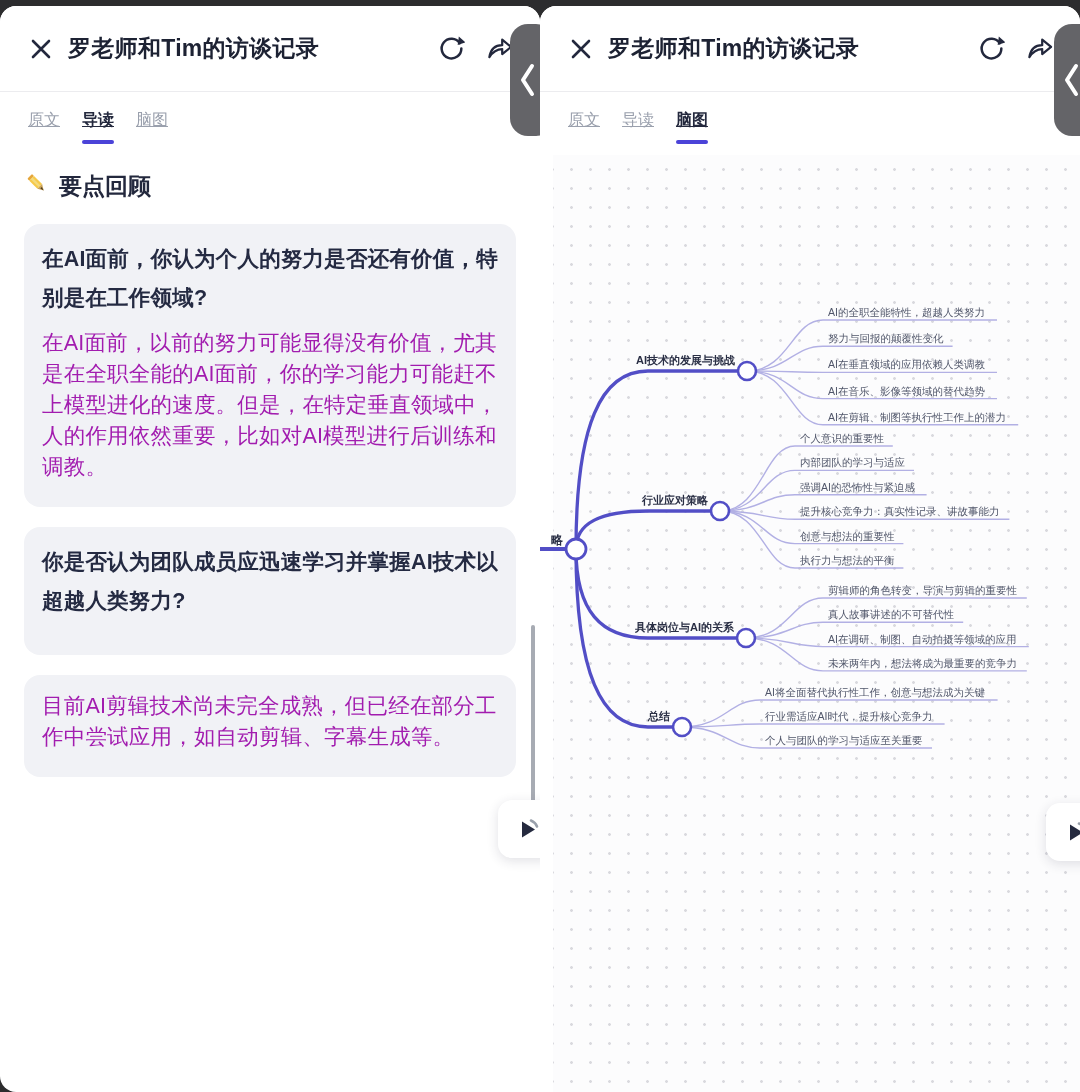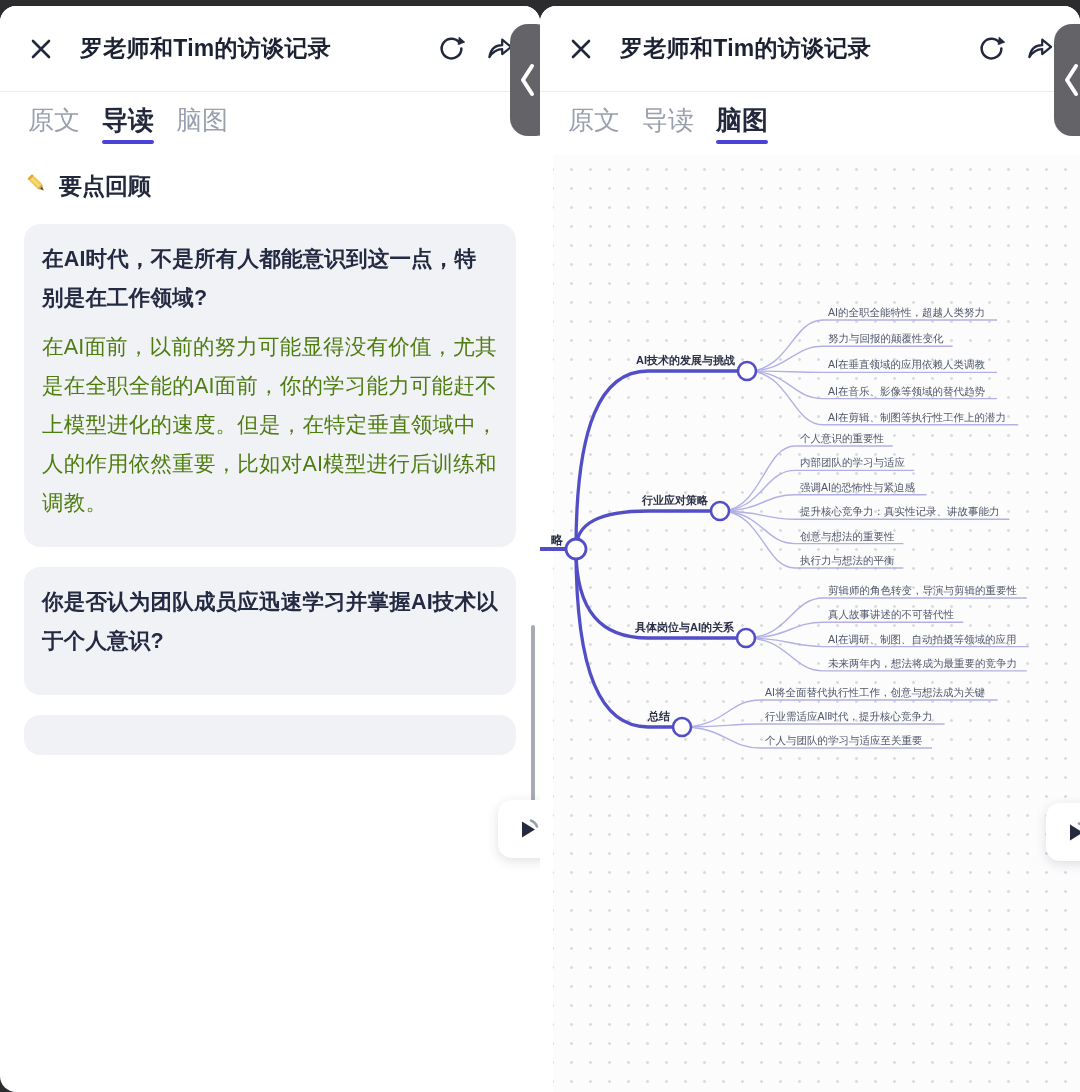--- a/index.html
+++ b/index.html
@@ -13,35 +13,35 @@
     position:absolute;top:6px;width:540px;height:1086px;background:#ffffff;
     border-radius:16px 16px 0 0;overflow:hidden;
   }
   #panel-left{left:0;border-bottom-left-radius:16px;}
   #panel-right{left:540px;}
   
   .hdr{
     position:absolute;top:0;left:0;right:0;height:86px;background:#fff;
     border-bottom:1px solid #ececef;display:flex;align-items:center;padding:0 26px;box-sizing:border-box;
   }
-  .hdr .title{font-size:23px;font-weight:600;color:#1d2233;margin-left:24px;flex:1;letter-spacing:.3px;}
+  .hdr .title{font-size:23px;font-weight:600;color:#1d2233;margin-left:12px;flex:1;letter-spacing:.3px;}
   .hdr .icon-btn{width:30px;height:30px;display:flex;align-items:center;justify-content:center;margin-left:18px;}
   
   .tabs{position:absolute;top:86px;left:0;right:0;height:63px;display:flex;align-items:flex-start;
     padding:14px 28px 0;box-sizing:border-box;gap:22px;background:transparent;}
-  .tab{font-size:26px;color:#9aa0ad;line-height:28px;cursor:pointer;}
+  .tab{font-size:16px;color:#9aa0ad;line-height:28px;cursor:pointer;text-decoration:underline;}
   .tab.active{color:#23283d;font-weight:700;}
   .tab.active::after{content:"";display:block;height:4px;margin-top:6px;border-radius:2px;background:var(--accent,#4b43d8);}
   
   .content{position:absolute;top:149px;left:0;width:540px;height:907px;overflow:hidden;padding:0 24px;box-sizing:border-box;background:#fff;}
   .section-hdr{display:flex;align-items:center;gap:10px;margin-top:16px;font-size:23px;font-weight:700;color:#23283d;}
   .cards{margin-top:22px;}
   .card{background:#f1f2f6;border-radius:16px;padding:16px 18px 24px;margin-bottom:20px;}
   .card .q{font-size:21.5px;line-height:39px;font-weight:700;color:#242a42;white-space:pre-line;margin-bottom:10px;letter-spacing:.2px;}
-  .card .a{font-size:21.5px;line-height:39px;font-weight:400;color:#4d7c0f;white-space:pre-line;letter-spacing:.2px;}
+  .card .a{font-size:21.5px;line-height:31px;font-weight:400;color:#a21caf;white-space:pre-line;letter-spacing:.2px;}
   
   .vscroll{position:absolute;left:531px;top:619px;width:4px;height:192px;background:#a7abb3;border-radius:2px;}
   
   .handle{position:absolute;top:18px;width:44px;height:112px;background:#646468;border-radius:18px;
     display:flex;align-items:center;}
   #panel-left .handle{right:-14px;}
   #panel-right .handle{right:-18px;}
   .handle svg{margin-left:8px;}
   
   .float-btn{position:absolute;width:58px;height:58px;background:#fff;border-radius:14px;
@@ -95,33 +95,35 @@
               <rect x="11.1" y="5.2" width="2.2" height="11" fill="#f3da7e"></rect>
               <polygon points="9,16.2 15.4,16.2 12.2,21.6" fill="#caa25a"></polygon>
               <polygon points="11.3,18 13.1,18 12.2,21.6" fill="#4a3b20"></polygon>
             </g>
           </svg>
       </span>
       <span>要点回顾</span>
     </div>
     <div class="cards" id="cards">
         <div class="card">
-          <div class="q">在AI时代，不是所有人都能意识到这一点，特
+          <div class="q">在AI面前，你认为个人的努力是否还有价值，特
 别是在工作领域?</div>
           <div class="a">在AI面前，以前的努力可能显得没有价值，尤其
 是在全职全能的AI面前，你的学习能力可能赶不
 上模型进化的速度。但是，在特定垂直领域中，
 人的作用依然重要，比如对AI模型进行后训练和
 调教。</div>
         </div>
         <div class="card">
           <div class="q">你是否认为团队成员应迅速学习并掌握AI技术以
-于个人意识?</div>
+超越人类努力?</div>
         </div>
         <div class="card">
+          <div class="a">目前AI剪辑技术尚未完全成熟，但已经在部分工
+作中尝试应用，如自动剪辑、字幕生成等。</div>
         </div>
       </div>
   </div>
 
   <div class="vscroll"></div>
 
   <div class="float-btn">
     <svg width="34" height="34" viewBox="0 0 34 34">
       <path d="M 21 8.5 A 10.5 10.5 0 0 1 27 14.5" fill="none" stroke="#99a0ab" stroke-width="2.6" stroke-linecap="round"></path>
       <polygon points="12,9.5 12,25.5 25,17.5" fill="#252a3f"></polygon>

